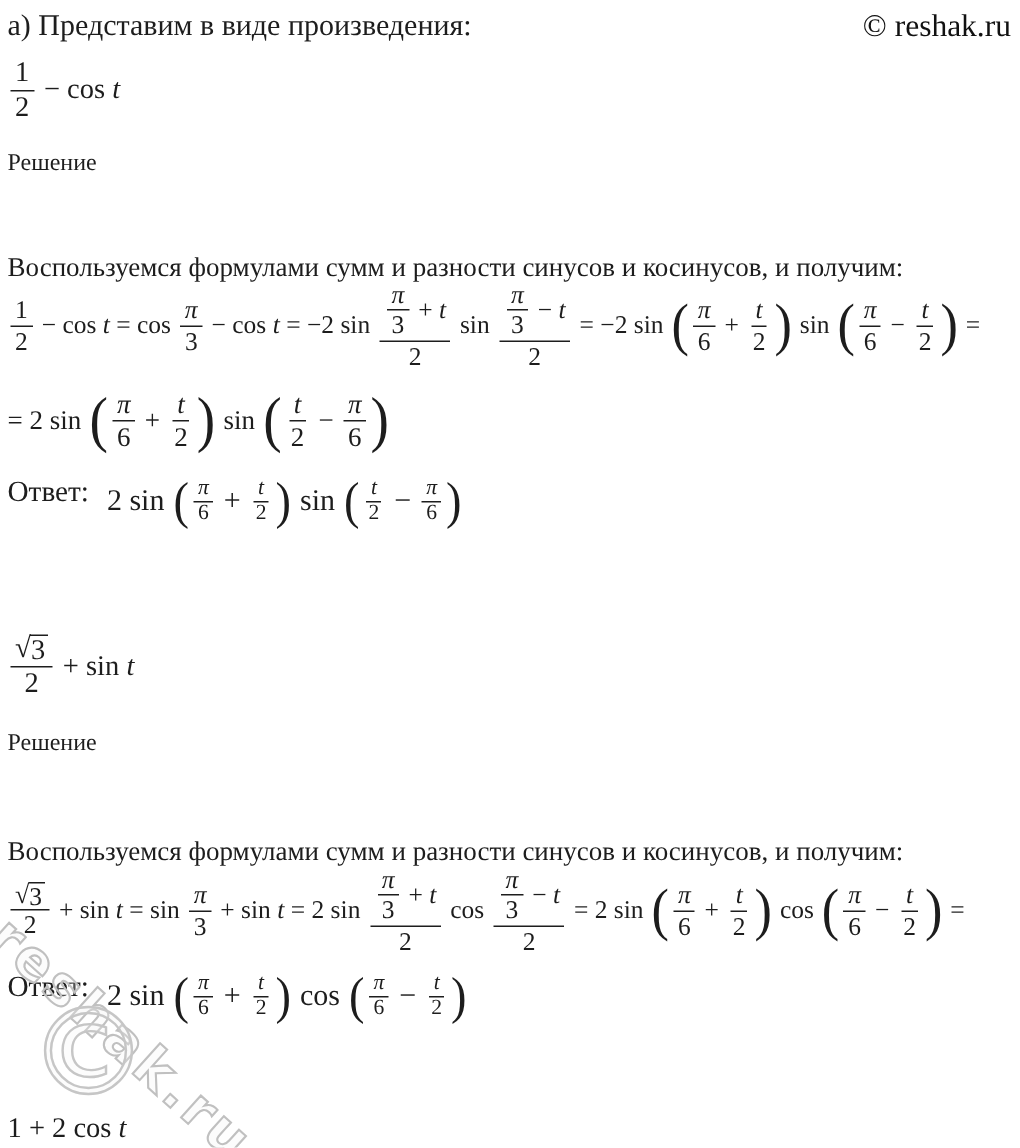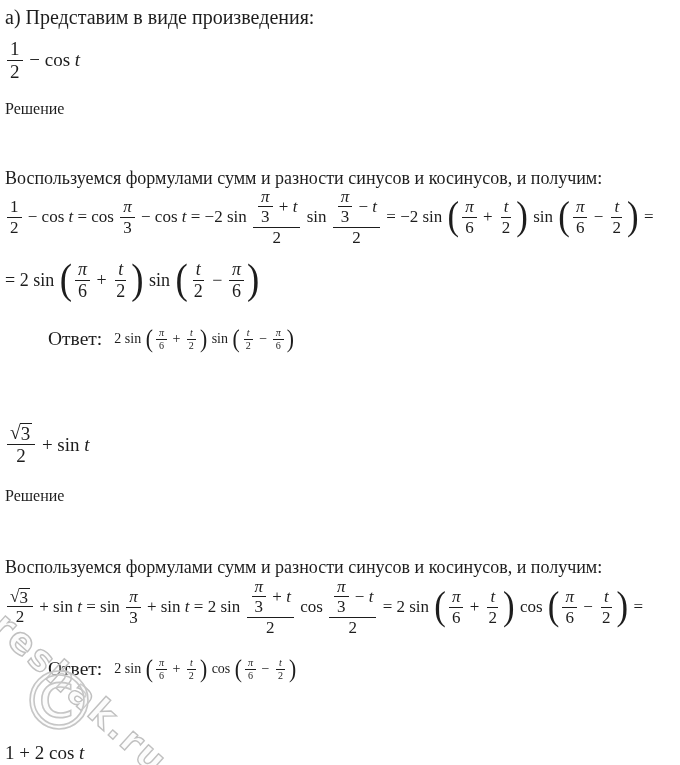--- a/index.html
+++ b/index.html
@@ -38,23 +38,23 @@
   
   .math {
     display: flex;
     align-items: center;
     font-family: "Liberation Serif", "DejaVu Serif", serif;
     color: #1d1d1d;
   }
   .expr    { font-size: 19px; }
   .eq1     { font-size: 17px; }
   .eq2     { font-size: 18px; }
-  .ansline { display: flex; align-items: center; margin-left: 43px; }
+  .ansline { display: flex; align-items: flex-start; }
   .anslabel { font-size: 19.5px; margin-right: 12px; white-space: pre; }
-  .ansmath { font-size: 14px; }
+  .ansmath { font-size: 20px; }
 
   .mt { white-space: pre; }
   .mi { font-style: italic; white-space: pre; }
 
   .mfrac {
     display: inline-flex;
     flex-direction: column;
     align-items: center;
     margin: 0 2px;
     line-height: 1.12;
@@ -110,20 +110,21 @@
     color: rgba(245,245,245,0.25);
     -webkit-text-stroke: 1.6px #c6c6c6;
     pointer-events: none;
   }
 </style>
 </head>
 <body>
 
 <div class="page">
 
+  <div class="copyright">© reshak.ru</div>
 
   <div class="line title" style="top:6px">а) Представим в виде произведения:</div>
   <div class="line math expr" style="top:36px;height:48px">
       <span class="mfrac">
         <span class="num">
           <span class="mt">1</span>
         </span>
         <span class="den">
           <span class="mt">2</span>
         </span>

